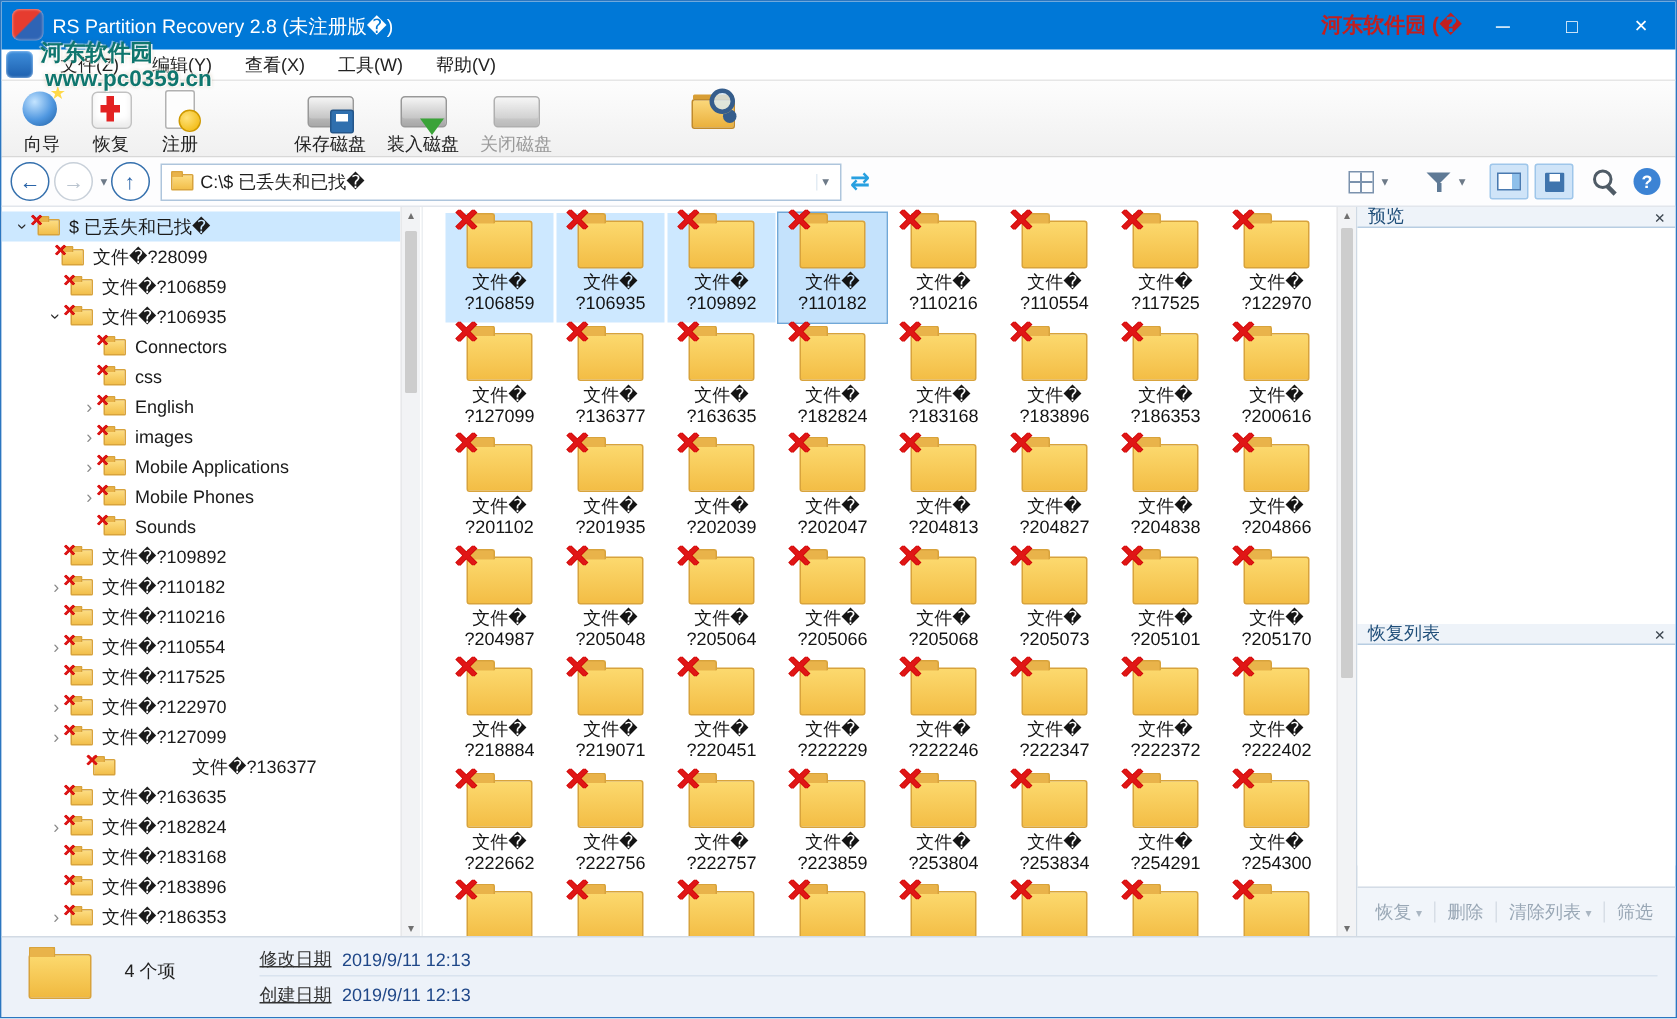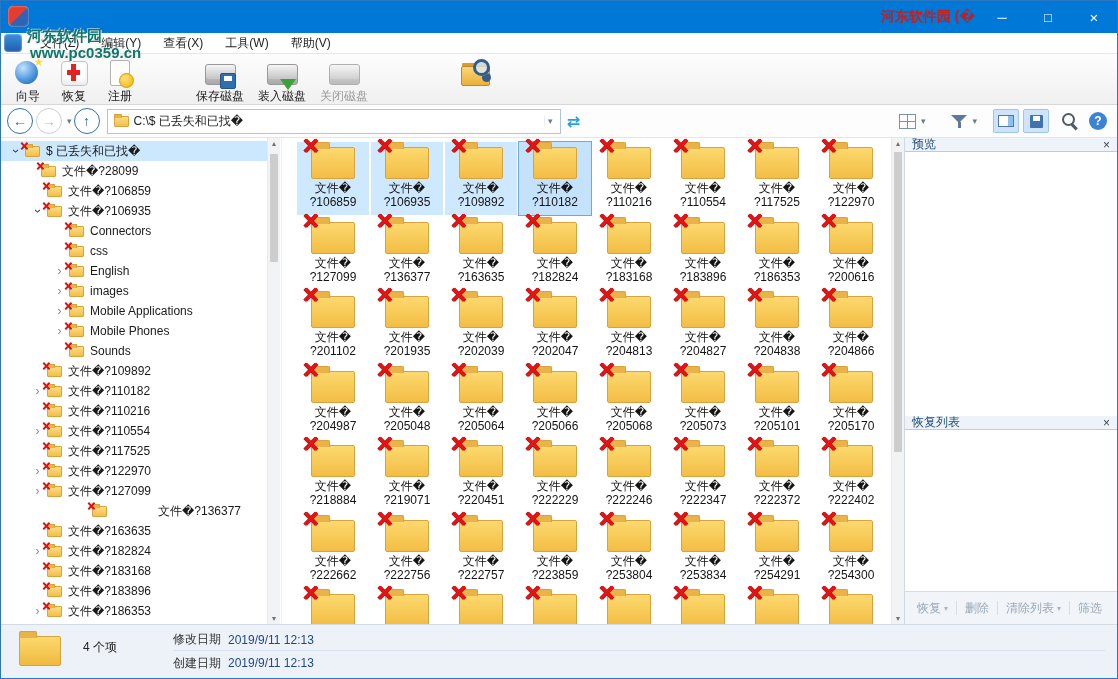--- a/index.html
+++ b/index.html
@@ -164,30 +164,31 @@
   .statusbar { position:absolute; left:0; right:0; bottom:0; height:54px; background:#edf2f9; border-top:1px solid #d2dae4; }
   .s-folder { position:absolute; left:18px; top:11px; width:42px; height:30px; background:linear-gradient(#fcd96e,#f0b93f);
     border:1px solid #d8a33c; border-radius:2px; }
   .s-folder::before { content:""; position:absolute; top:-6px; left:-1px; width:16px; height:6px; background:#e9b34a;
     border:1px solid #d8a33c; border-bottom:none; border-radius:2px 2px 0 0; }
   .s-count { position:absolute; left:82px; top:14px; font-size:12px; color:#222; }
   .status-row { position:absolute; left:172px; right:12px; height:22px; display:flex; align-items:center; gap:7px;
     font-size:12px; border-bottom:1px solid rgba(110,140,180,.15); }
   .status-row.r1 { top:4px; }
   .status-row.r2 { top:27px; border-bottom:none; }
-  .s-label { color:#333; }
+  .s-label { color:#333;text-decoration:underline; }
   .s-value { color:#1f4788; }
 </style>
 </head>
 <body>
 
 <div class="window" data-name="app-window">
 
   <div class="titlebar" data-name="title-bar">
     <span class="app-icon" data-name="app-icon"></span>
+    <span class="title" data-name="window-title">RS Partition Recovery 2.8 (未注册版�)</span>
     <span class="wm-red" data-name="watermark-site-text">河东软件园 (�</span>
     <span class="cap-btn" data-name="minimize-button">─</span>
     <span class="cap-btn" data-name="maximize-button">□</span>
     <span class="cap-btn cap-close" data-name="close-button">×</span>
   </div>
 
   <div class="menubar" id="menubar" data-name="menu-bar">
     <span class="menu-logo" data-name="watermark-logo-icon"></span>
   <span class="menu-item" data-name="menu-item-1">文件(Z)</span>
       <span class="menu-item" data-name="menu-item-2">编辑(Y)</span>
@@ -347,21 +348,21 @@
       <div class="tree-row" data-name="tree-item-17" style="padding-left: 30px;">
         <span class="expander" data-name="chevron-collapsed-icon">›</span>
         <span class="t-folder" data-name="deleted-folder-icon"></span>
         <span class="t-label" data-name="tree-item-label">文件�?122970</span>
       </div>
       <div class="tree-row" data-name="tree-item-18" style="padding-left: 30px;">
         <span class="expander" data-name="chevron-collapsed-icon">›</span>
         <span class="t-folder" data-name="deleted-folder-icon"></span>
         <span class="t-label" data-name="tree-item-label">文件�?127099</span>
       </div>
-      <div class="tree-row" data-name="tree-item-19" style="padding-left: 30px; gap: 45px;">
+      <div class="tree-row" data-name="tree-item-19" style=" gap: 45px;">
         <span class="expander none" data-name="expander-spacer">›</span>
         <span class="t-folder" data-name="deleted-folder-icon"></span>
         <span class="t-label" data-name="tree-item-label">文件�?136377</span>
       </div>
       <div class="tree-row" data-name="tree-item-20" style="padding-left: 30px;">
         <span class="expander none" data-name="expander-spacer">›</span>
         <span class="t-folder" data-name="deleted-folder-icon"></span>
         <span class="t-label" data-name="tree-item-label">文件�?163635</span>
       </div>
       <div class="tree-row" data-name="tree-item-21" style="padding-left: 30px;">

